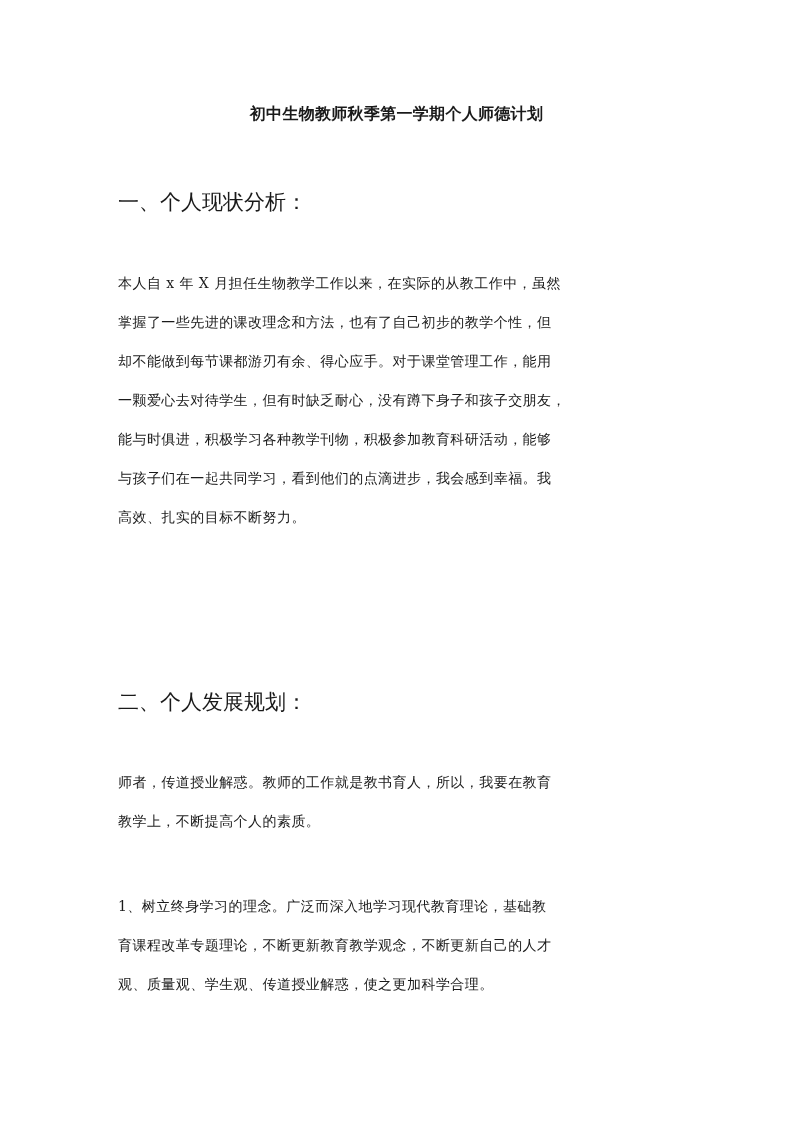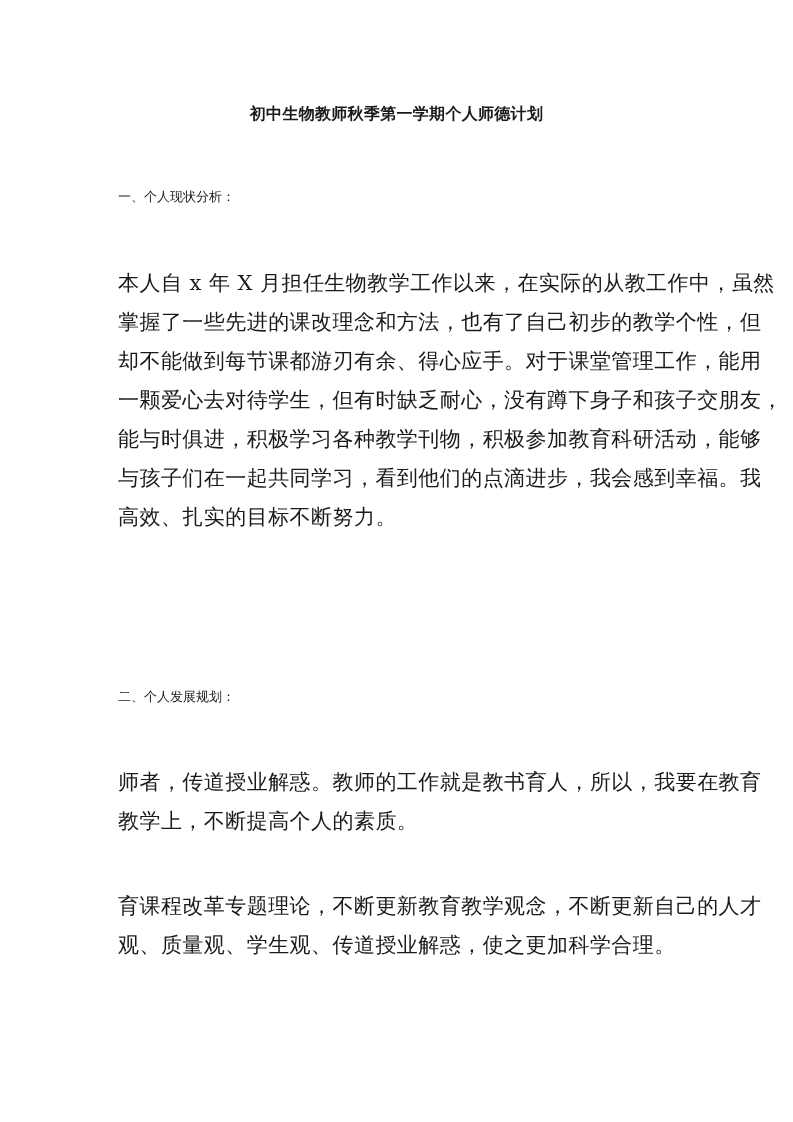--- a/index.html
+++ b/index.html
@@ -1,21 +1,21 @@
 <!DOCTYPE html>
 <html><head>
   <meta charset="utf-8">
   <style>
     html, body { margin: 0; padding: 0; background: #ffffff; }
     body { width: 793px; height: 1122px; position: relative; overflow: hidden;
       font-family: "DejaVu Serif", "Liberation Serif", serif; color: #1a1a1a; }
     .title { position: absolute; top: 104px; left: 0; width: 793px; text-align: center;
       font-size: 16px; font-weight: bold; letter-spacing: 0.3px; }
-    .heading { position: absolute; left: 118px; font-size: 13px; }
-    .para { position: absolute; left: 118px; width: 560px; font-size: 21px; }
+    .heading { position: absolute; left: 118px; font-size: 21px; }
+    .para { position: absolute; left: 118px; width: 560px; font-size: 14px; }
     .line { height: 39px; line-height: 39px; white-space: nowrap; letter-spacing: 0.45px; }
   </style>
 </head>
 <body>
 
 <div>
   <div class="title">初中生物教师秋季第一学期个人师德计划</div>
 
   <div class="heading" style="top:188px;">一、个人现状分析：</div>
 
@@ -30,16 +30,17 @@
   </div>
 
   <div class="heading" style="top:688px;">二、个人发展规划：</div>
 
   <div class="para" style="top:763px;">
     <div class="line">师者，传道授业解惑。教师的工作就是教书育人，所以，我要在教育</div>
     <div class="line">教学上，不断提高个人的素质。</div>
   </div>
 
   <div class="para" style="top:887px;">
+    <div class="line">1、树立终身学习的理念。广泛而深入地学习现代教育理论，基础教</div>
     <div class="line">育课程改革专题理论，不断更新教育教学观念，不断更新自己的人才</div>
     <div class="line">观、质量观、学生观、传道授业解惑，使之更加科学合理。</div>
   </div>
 </div>
 
 </body></html>

